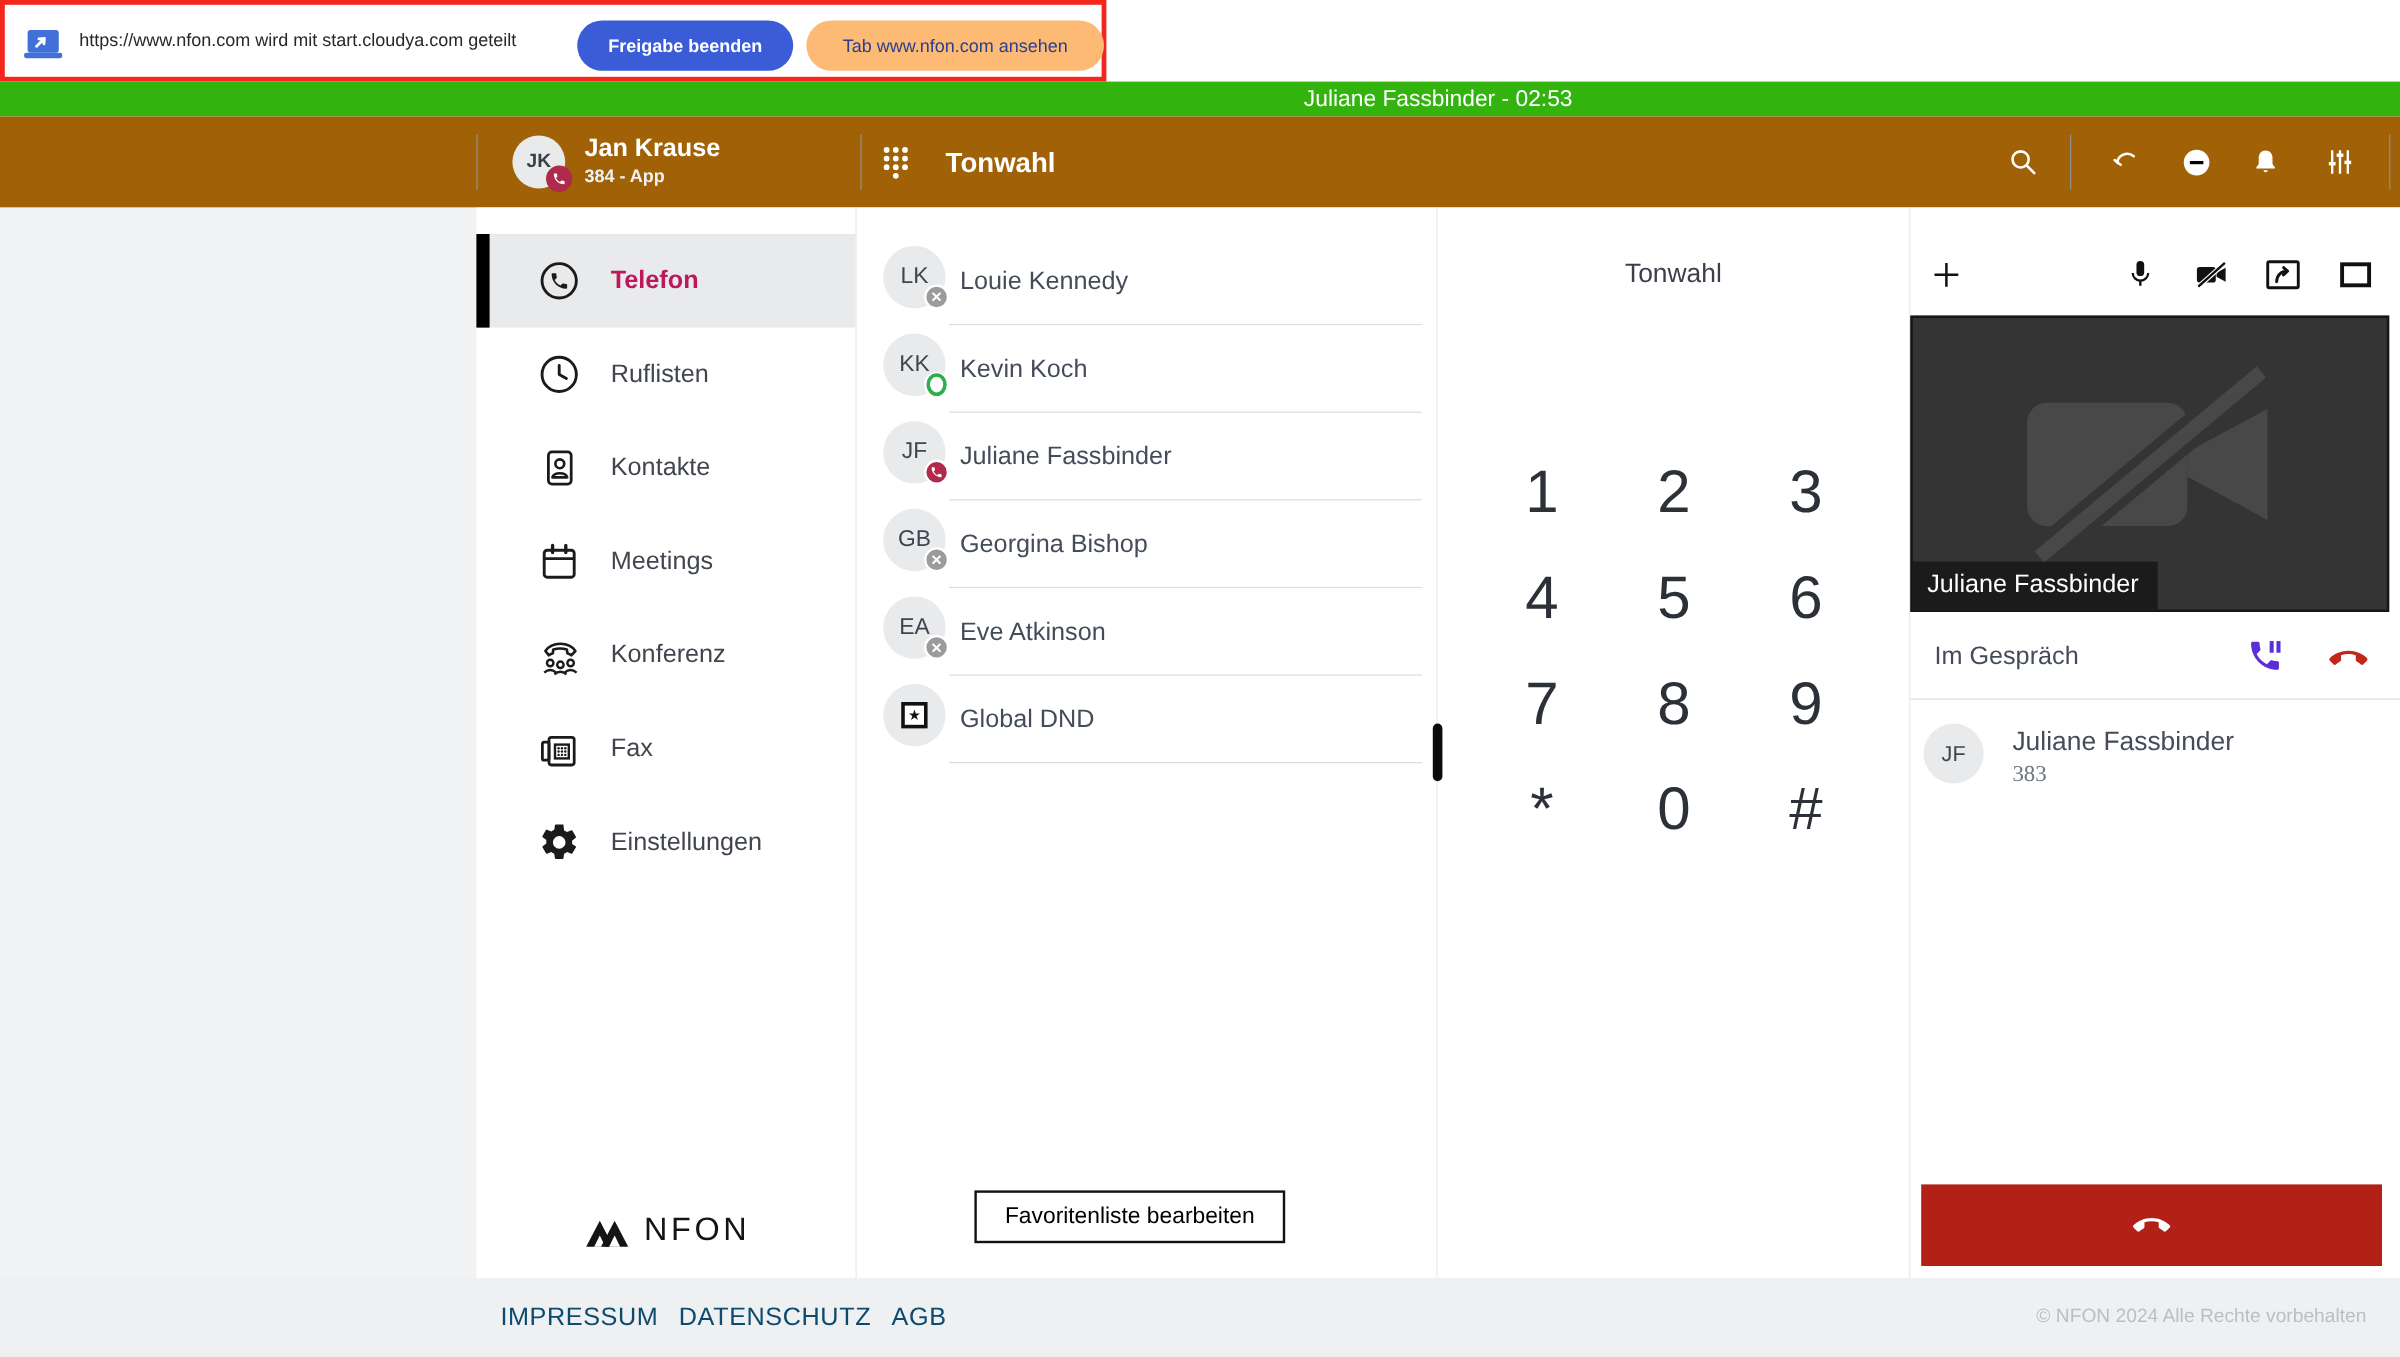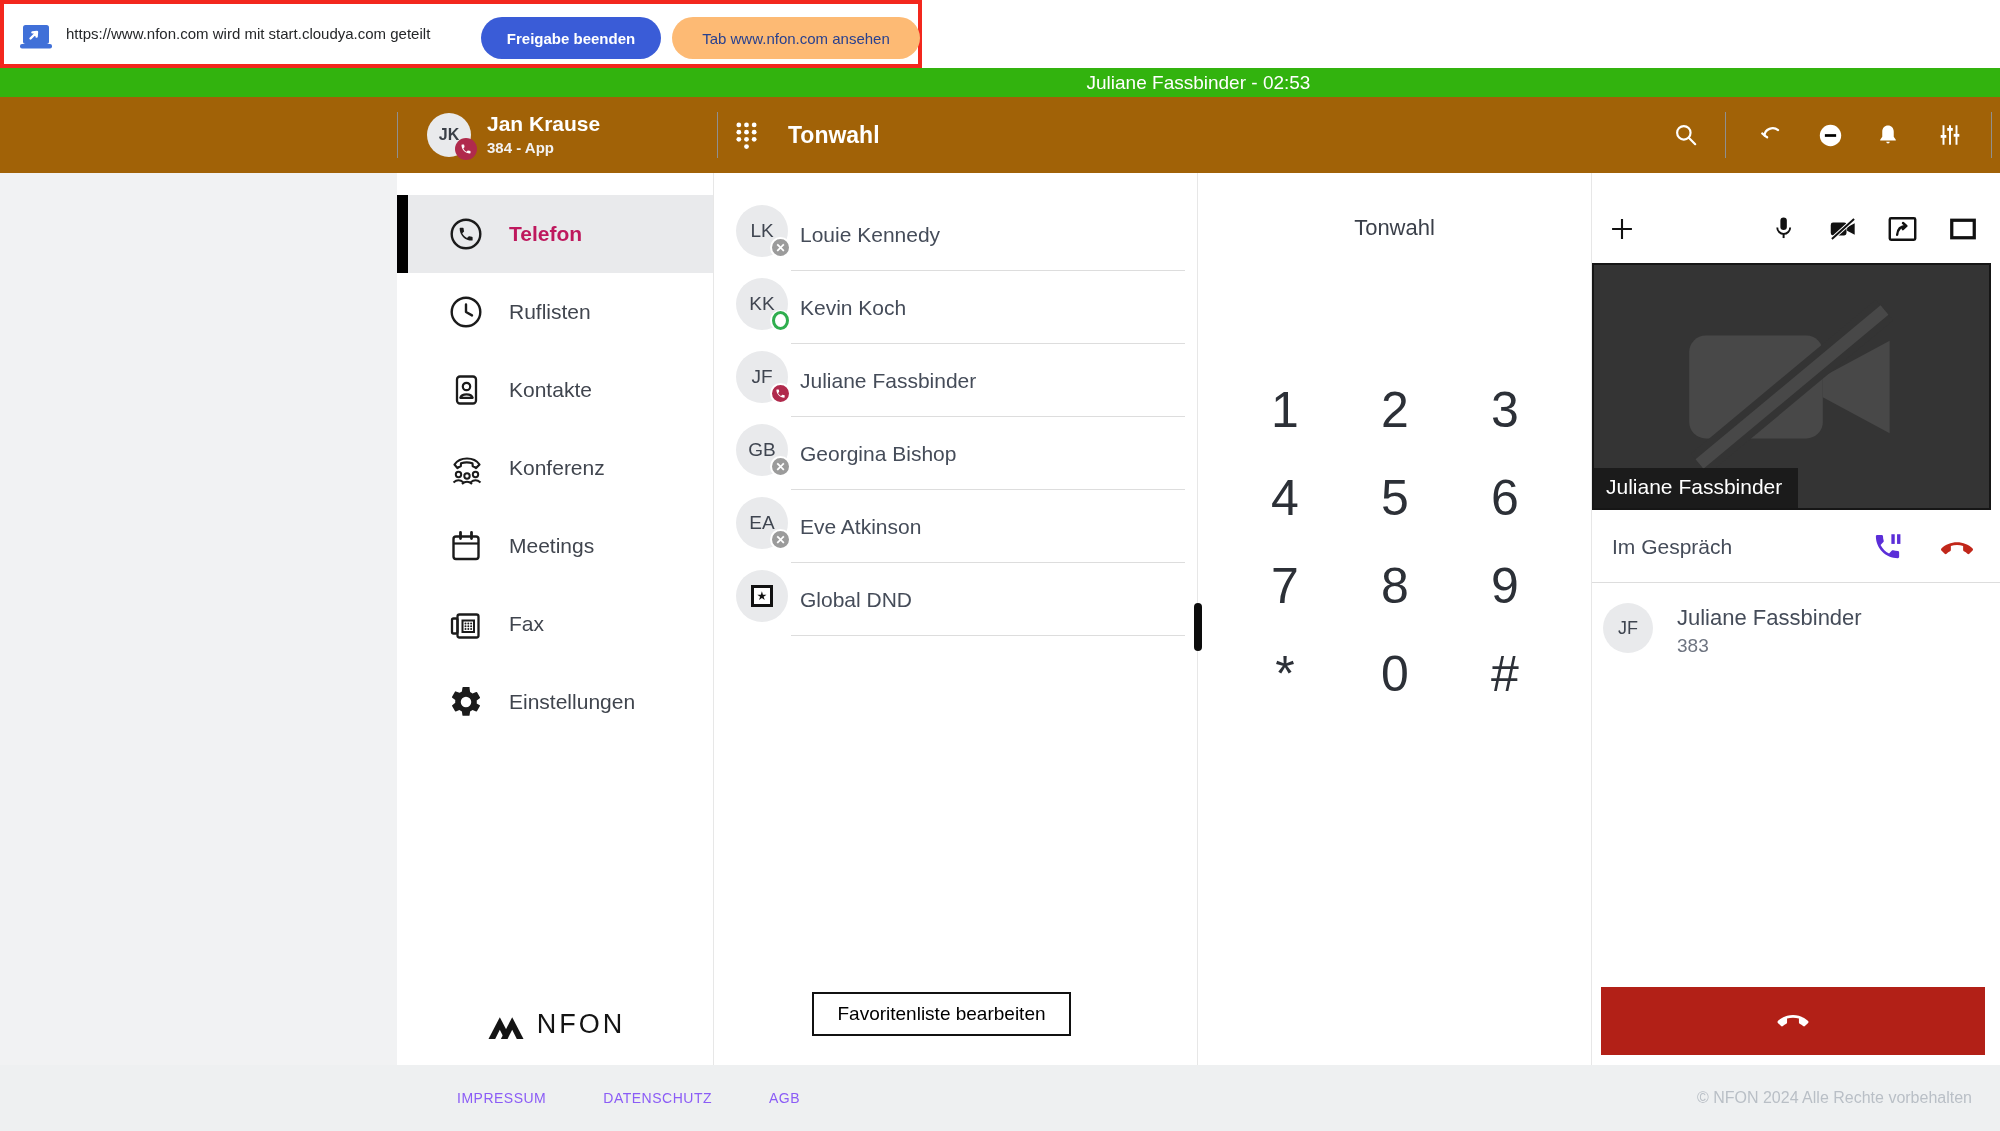--- a/index.html
+++ b/index.html
@@ -73,27 +73,27 @@
   .ticon{top:42px;color:#111;cursor:pointer;}
   #video-tile{left:0;top:90px;width:399px;height:247px;background:#343434;border:2px solid #161616;box-sizing:border-box;overflow:hidden;}
   #video-glyph{position:absolute;left:50%;top:50%;transform:translate(-50%,-50%);}
   #video-label{position:absolute;left:0;bottom:0;background:rgba(18,18,18,0.72);color:#fff;font-size:21px;padding:7px 16px 9px 12px;}
   #status-row{left:0;top:337px;width:100%;height:73px;border-bottom:1px solid #ddd;box-sizing:border-box;}
   #status-text{position:absolute;left:20px;top:0;height:73px;line-height:73px;font-size:21px;color:#454c59;}
   #hold-icon{position:absolute;left:280px;top:21px;width:31px;height:31px;color:#5b2ed8;cursor:pointer;}
   #small-hangup-icon{position:absolute;left:349px;top:23px;width:32px;height:32px;color:#c1271a;cursor:pointer;}
   #contact-avatar{position:absolute;left:11px;top:430px;width:50px;height:50px;border-radius:50%;background:#e9eaec;color:#3f4550;font-size:18px;display:flex;align-items:center;justify-content:center;}
   #contact-name{position:absolute;left:85px;top:432px;font-size:22px;color:#454c59;}
-  #contact-number{position:absolute;left:85px;top:462px;font-size:19px;color:#6e7480;}
+  #contact-number{position:absolute;left:85px;top:462px;font-size:19px;color:#6e7480;font-family:Liberation Serif, serif;}
   #hangup-btn{left:9px;top:814px;width:384px;height:68px;background:#b22017;border:none;display:flex;align-items:center;justify-content:center;cursor:pointer;}
 
   
   #footer{left:0;top:1065px;width:2000px;height:66px;background:#eef0f1;}
   #footer-links{position:absolute;left:417px;top:0;height:66px;display:flex;align-items:center;gap:17px;}
-  #footer-links span{font-size:14px;color:#8b5cf6;letter-spacing:0.5px;cursor:pointer;margin-left:40px;}
+  #footer-links span{font-size:21px;color:#0c4a6e;letter-spacing:0.5px;cursor:pointer;}
   #copyright{position:absolute;right:28px;top:0;height:55px;line-height:66px;font-size:16px;color:#b9bfc6;}
 </style>
 </head>
 <body>
 
 <div id="share-bar" class="abs">
   <div id="share-icon" class="abs">
     <svg width="32" height="26" viewBox="0 0 32 26">
       <rect x="3" y="1" width="26" height="19" rx="2.5" fill="#4070d8"></rect>
       <rect x="0" y="20" width="32" height="4.5" rx="2" fill="#4070d8"></rect>
@@ -205,41 +205,41 @@
           <svg width="36" height="36" viewBox="0 0 36 36" fill="none" stroke="#1b1b1b">
             <rect x="9" y="4.5" width="19" height="27" rx="3" stroke-width="2.3"></rect>
             <circle cx="18.5" cy="14.5" r="3.7" stroke-width="2.2"></circle>
             <path d="M12.3 25.8 c1.5-4.6 11-4.6 12.4 0z" stroke-width="2.2" stroke-linejoin="round"></path>
           </svg>
         </span>
         <span class="nlabel">Kontakte</span>
       </div>
       <div class="nav-item">
         <span class="nicon">
+          <svg width="36" height="36" viewBox="0 0 36 36" fill="none" stroke="#1b1b1b">
+            <rect x="5.5" y="8.5" width="25" height="22.5" rx="2.5" stroke-width="2.4"></rect>
+            <path d="M12.5 4.5v6 M23.5 4.5v6" stroke-width="2.8" stroke-linecap="round"></path>
+            <path d="M5.5 15.5h25" stroke-width="2.2"></path>
+          </svg>
+        </span>
+        <span class="nlabel">Meetings</span>
+      </div>
+      <div class="nav-item">
+        <span class="nicon">
           <svg width="38" height="36" viewBox="0 0 38 36" fill="none" stroke="#1b1b1b">
             <path d="M6.5 14.5 C12 6.5 26 6.5 31.5 14.5 l-3.4 3.6 c-1-.8-2.1-1.4-3.3-1.8 l-.4-3.1 c-3.5-1-7.8-1-11.3 0 l-.4 3.1 c-1.2.4-2.3 1-3.3 1.8 Z" stroke-width="2.2" stroke-linejoin="round"></path>
             <circle cx="10.5" cy="24.5" r="2.7" stroke-width="2"></circle>
             <circle cx="27.5" cy="24.5" r="2.7" stroke-width="2"></circle>
             <circle cx="19" cy="26" r="2.7" stroke-width="2"></circle>
             <path d="M5.5 32.5 q5-4.4 10 0" stroke-width="2"></path>
             <path d="M22.5 32.5 q5-4.4 10 0" stroke-width="2"></path>
             <path d="M14 34 q5-4.4 10 0" stroke-width="2"></path>
           </svg>
         </span>
         <span class="nlabel">Konferenz</span>
-      </div>
-      <div class="nav-item">
-        <span class="nicon">
-          <svg width="36" height="36" viewBox="0 0 36 36" fill="none" stroke="#1b1b1b">
-            <rect x="5.5" y="8.5" width="25" height="22.5" rx="2.5" stroke-width="2.4"></rect>
-            <path d="M12.5 4.5v6 M23.5 4.5v6" stroke-width="2.8" stroke-linecap="round"></path>
-            <path d="M5.5 15.5h25" stroke-width="2.2"></path>
-          </svg>
-        </span>
-        <span class="nlabel">Meetings</span>
       </div>
       <div class="nav-item">
         <span class="nicon">
           <svg width="36" height="36" viewBox="0 0 36 36" fill="none" stroke="#1b1b1b">
             <rect x="9.5" y="8.5" width="21" height="23" rx="2" stroke-width="2.3"></rect>
             <rect x="4" y="12.5" width="5.5" height="15" rx="1.5" stroke-width="2.3"></rect>
             <rect x="14.5" y="14.5" width="11.5" height="11.5" stroke-width="2"></rect>
             <g fill="#1b1b1b" stroke="none">
               <circle cx="17.5" cy="17.5" r="1"></circle>
               <circle cx="20.3" cy="17.5" r="1"></circle>

